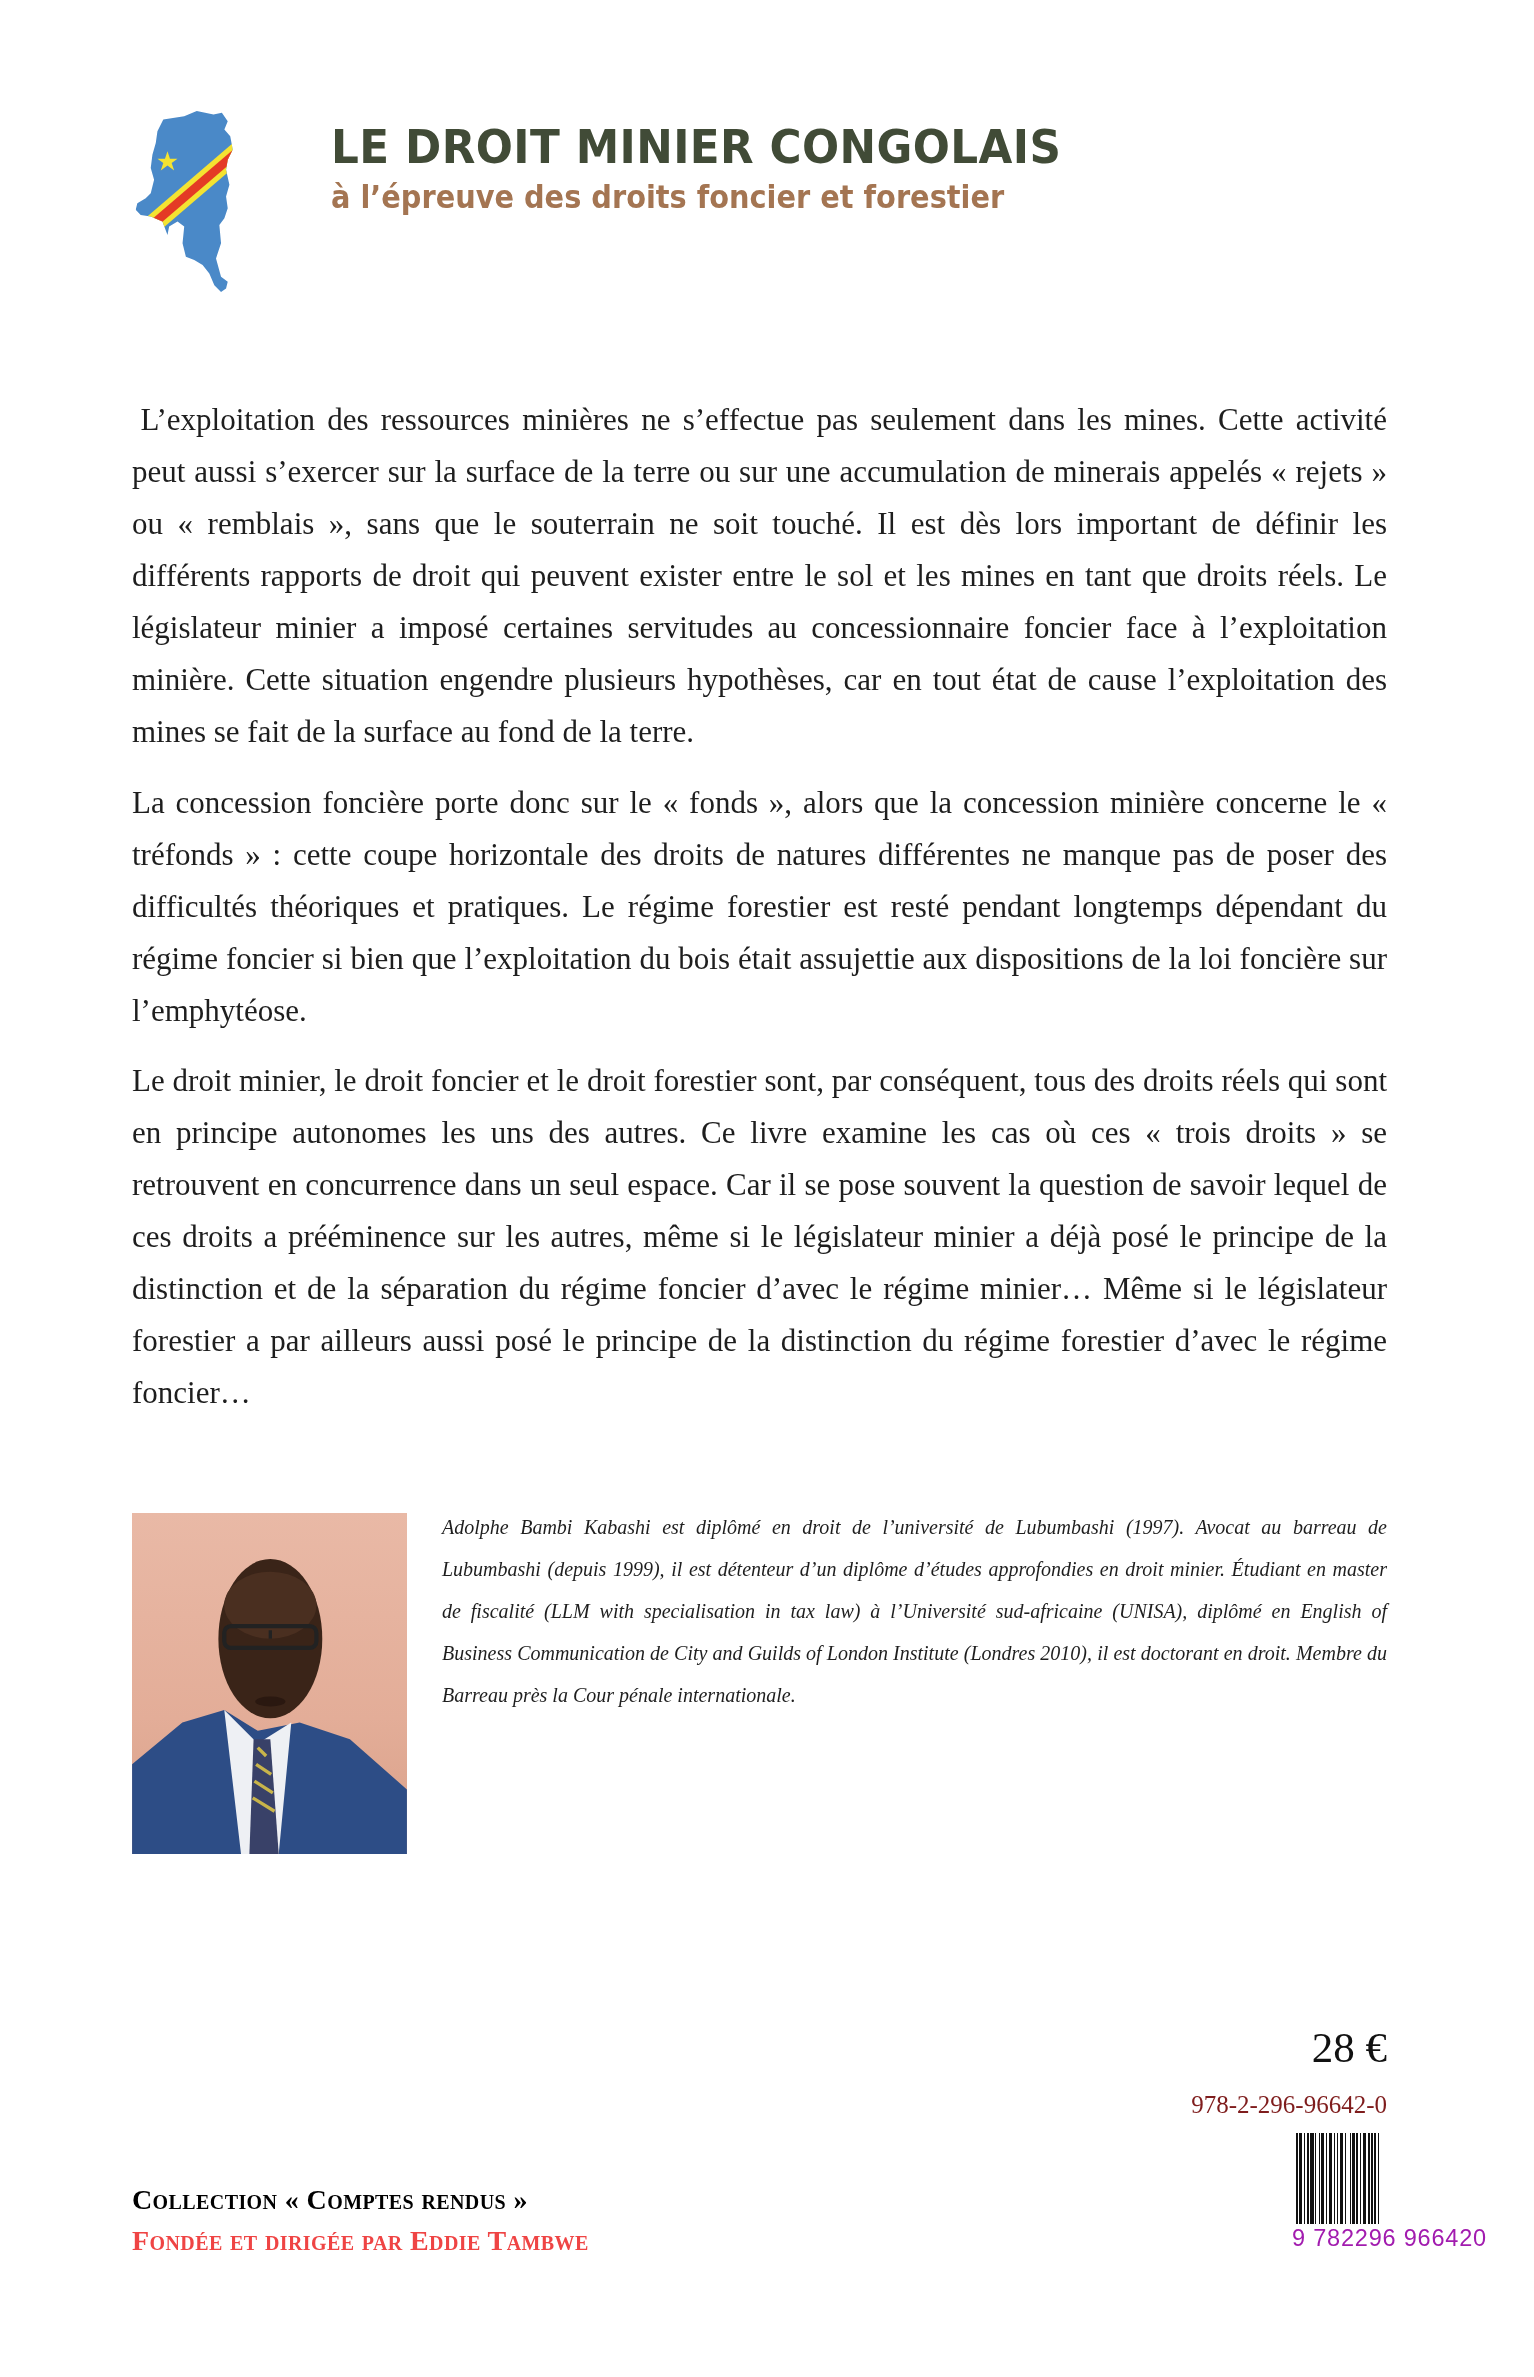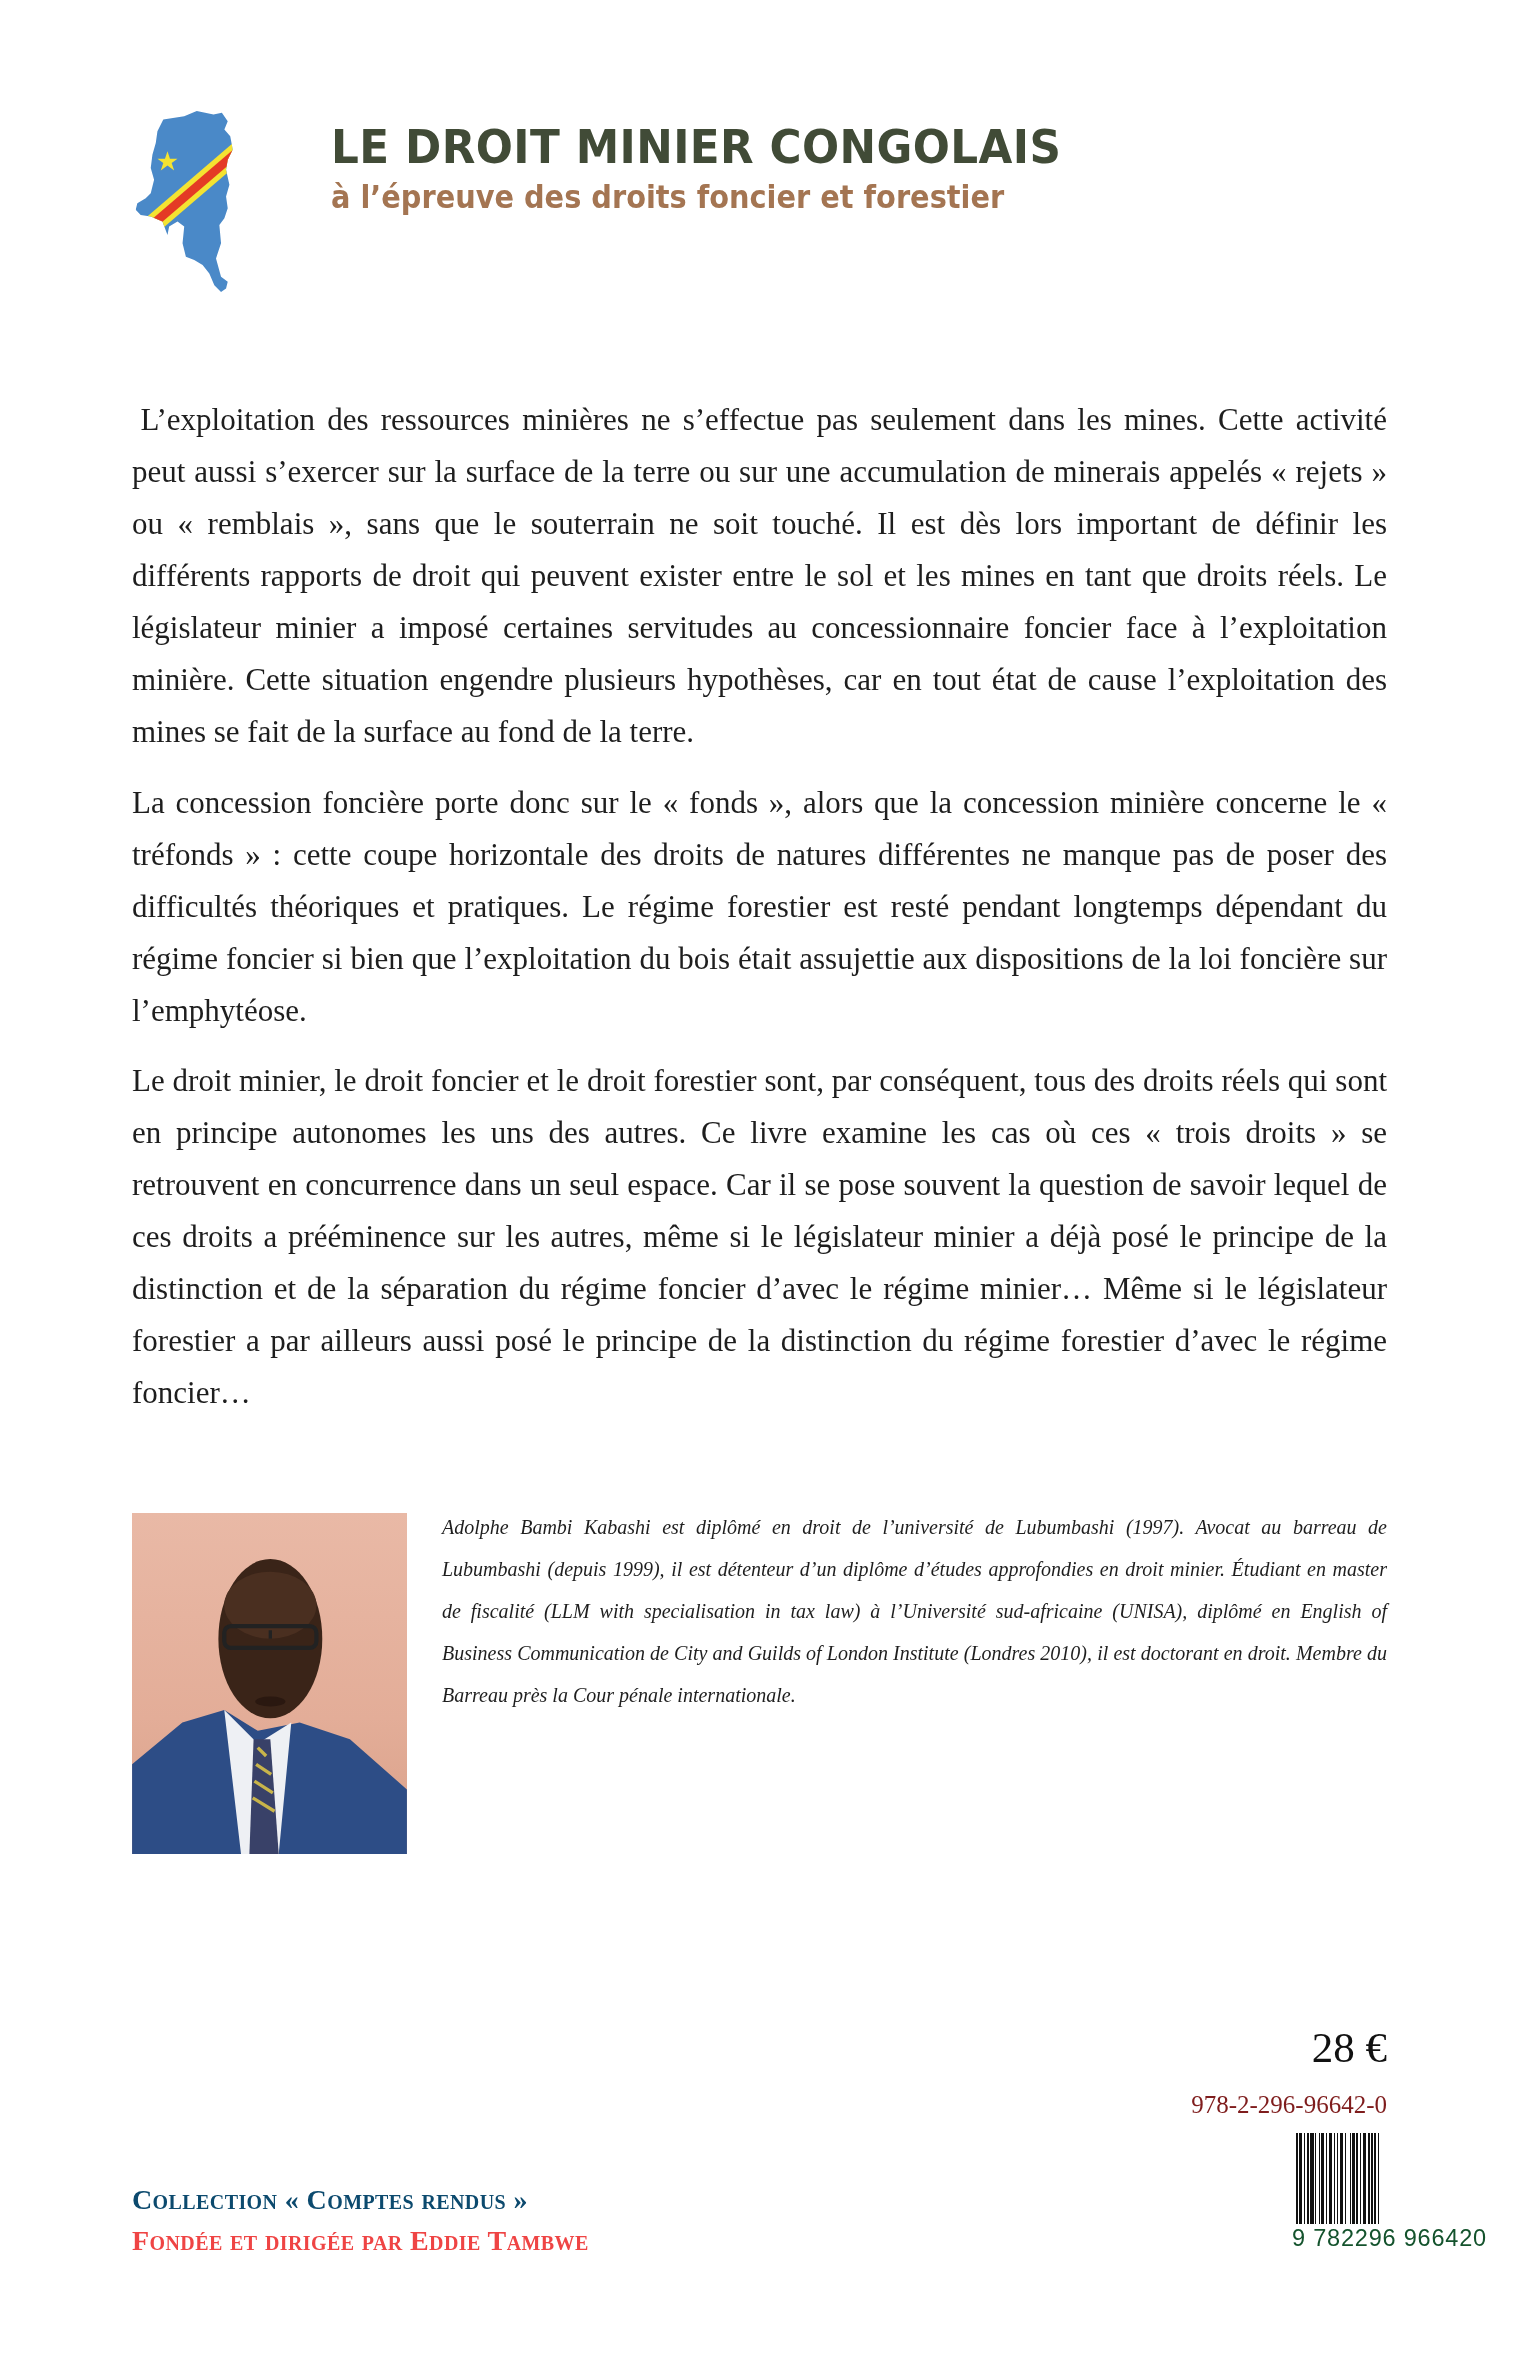--- a/index.html
+++ b/index.html
@@ -9,22 +9,22 @@
   .subtitle{position:absolute;left:331px;top:178px;font-family:"DejaVu Sans","Liberation Sans",sans-serif;font-weight:bold;color:#a47552;font-size:32px;white-space:nowrap;transform:scaleX(0.9);transform-origin:left;}
   .body{position:absolute;left:132px;top:394px;width:1255px;font-size:31px;line-height:52px;text-align:justify;}
   .body p{margin:0 0 18.5px 0;}
   .body p:first-child{text-indent:8.4px;}
   .photo{position:absolute;left:132px;top:1513px;width:275px;height:341px;overflow:hidden;background:linear-gradient(180deg,#e9b9a6 0%,#e3ad98 60%,#d9a189 100%);}
   .bio{position:absolute;left:442px;top:1506px;width:945px;font-size:20px;line-height:42px;font-style:italic;text-align:justify;}
   .price{position:absolute;right:147px;top:2023px;font-size:43px;color:#111;}
   .isbn{position:absolute;right:147px;top:2091px;font-size:25px;color:#7f1d1d;}
   .barcode{position:absolute;left:1296px;top:2133px;width:92px;height:91px;display:flex;align-items:stretch;}
   .barcode i{display:block;background:#111;height:100%;}
-  .barcode-digits{position:absolute;left:1292px;top:2225px;font-family:"Liberation Sans","DejaVu Sans",sans-serif;font-size:23.5px;letter-spacing:0.8px;color:#14532d;}
-  .collection{position:absolute;left:132px;top:2184px;font-size:28px;color:#0c4a6e;font-weight:bold;font-variant:small-caps;letter-spacing:0.4px;}
+  .barcode-digits{position:absolute;left:1292px;top:2225px;font-family:"Liberation Sans","DejaVu Sans",sans-serif;font-size:23.5px;letter-spacing:0.8px;color:#a21caf;}
+  .collection{position:absolute;left:132px;top:2184px;font-size:28px;color:#000000;font-weight:bold;font-variant:small-caps;letter-spacing:0.4px;}
   .founder{position:absolute;left:132px;top:2225px;font-size:28px;color:#ef4444;font-weight:bold;font-variant:small-caps;letter-spacing:0.4px;}
 </style>
 </head>
 <body>
 
 <div class="map">
   <svg width="159" height="185" viewBox="0 0 190 220">
     <defs>
       <clipPath id="drc">
           <path d="M35,12 L60,8 L75,2 L95,6 L105,4 L112,14 L108,24 L115,32 L118,48 L112,60 L110,72 L114,90 L110,104 L112,118 L108,130 L102,138 L104,160 L98,178 L104,200 L112,206 L110,214 L104,218 L96,210 L90,196 L82,186 L72,180 L62,176 L58,160 L60,140 L52,134 L42,140 L40,150 L34,134 L20,128 L8,126 L2,120 L4,112 L14,106 L20,100 L24,84 L20,70 L22,54 L26,40 L28,26 Z"></path>

